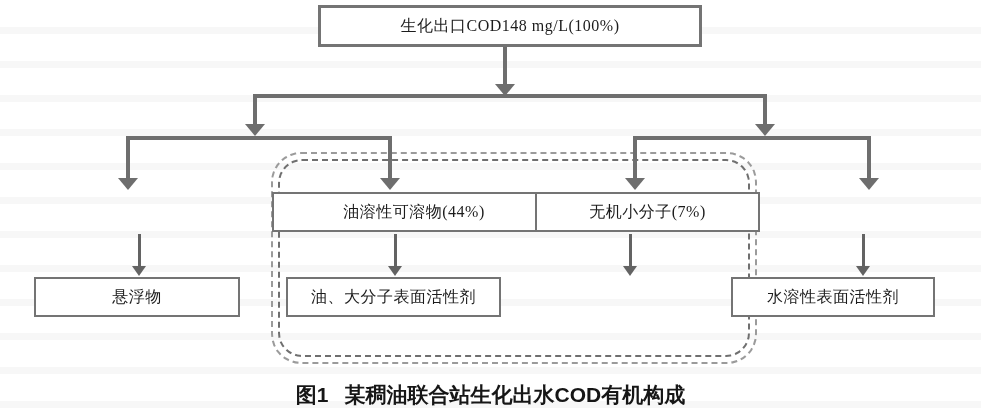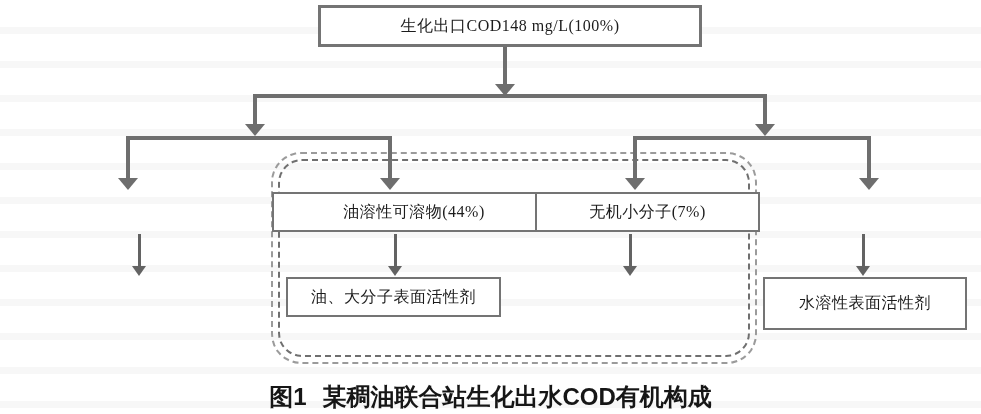--- a/index.html
+++ b/index.html
@@ -25,21 +25,21 @@
     white-space:nowrap;
   }
   .b-root{left:318px;top:5px;width:384px;height:42px;border-width:3px;}
   .b-c0{left:15px; top:192px;width:253px;height:40px;}
   .b-c1{left:272px;top:192px;width:284px;height:40px;}
   .b-c2{left:535px;top:192px;width:225px;height:40px;}
   .b-c3{left:765px;top:192px;width:205px;height:40px;}
   .b-r0{left:34px; top:277px;width:206px;height:40px;}
   .b-r1{left:286px;top:277px;width:215px;height:40px;}
   .b-r2{left:510px;top:277px;width:237px;height:40px;}
-  .b-r3{left:763px;top:277px;width:204px;height:53px;}
+  .b-r3{left:731px;top:277px;width:204px;height:40px;}
   
   .vline{position:absolute;width:4px;background:#6e6e6e;z-index:2;}
   .hline{position:absolute;height:4px;background:#6e6e6e;z-index:2;}
   .ah{position:absolute;width:0;height:0;z-index:2;
       border-left:10px solid transparent;border-right:10px solid transparent;
       border-top:12px solid #6e6e6e;}
   .v-root{left:503px;top:47px;height:39px;}      .ah-root{left:495px;top:84px;}
   .h1{left:253px;top:94px;width:514px;}
   .v-h1l{left:253px;top:94px;height:31px;}       .ah-h1l{left:245px;top:124px;}
   .v-h1r{left:763px;top:94px;height:31px;}       .ah-h1r{left:755px;top:124px;}
@@ -61,21 +61,21 @@
   
   .dash-outer{position:absolute;left:271px;top:152px;width:486px;height:212px;
     border:2px dashed #9b9b9b;border-radius:30px;z-index:1;box-sizing:border-box;}
   .dash-inner{position:absolute;left:278px;top:159px;width:472px;height:198px;
     border:2px dashed #6f6f6f;border-radius:24px;z-index:1;box-sizing:border-box;}
   
   .caption{
     position:absolute;left:0;top:381px;width:100%;
     text-align:center;
     font-family:"Liberation Sans","DejaVu Sans",sans-serif;
-    font-weight:bold;font-size:24px;color:#161616;z-index:3;
+    font-weight:bold;font-size:21px;color:#161616;z-index:3;
   }
   .caption .cap-title{margin-left:16px;}
 </style>
 </head>
 <body>
 
 <div class="stage">
 
   <div class="dash-outer"></div>
   <div class="dash-inner"></div>
@@ -105,20 +105,21 @@
   <div class="tvline t2"></div>
   <div class="tah tah2"></div>
   <div class="tvline t3"></div>
   <div class="tah tah3"></div>
 
   <div class="node b-root">生化出口COD148 mg/L(100%)</div>
 
   <div class="node b-c1">油溶性可溶物(44%)</div>
   <div class="node b-c2">无机小分子(7%)</div>
 
+  <div class="node b-r0">悬浮物</div>
   <div class="node b-r1">油、大分子表面活性剂</div>
   <div class="node b-r3">水溶性表面活性剂</div>
 
   <div class="caption">
     <span class="cap-label">图1</span><span class="cap-title">某稠油联合站生化出水COD有机构成</span>
   </div>
 
 </div>
 
 </body></html>

